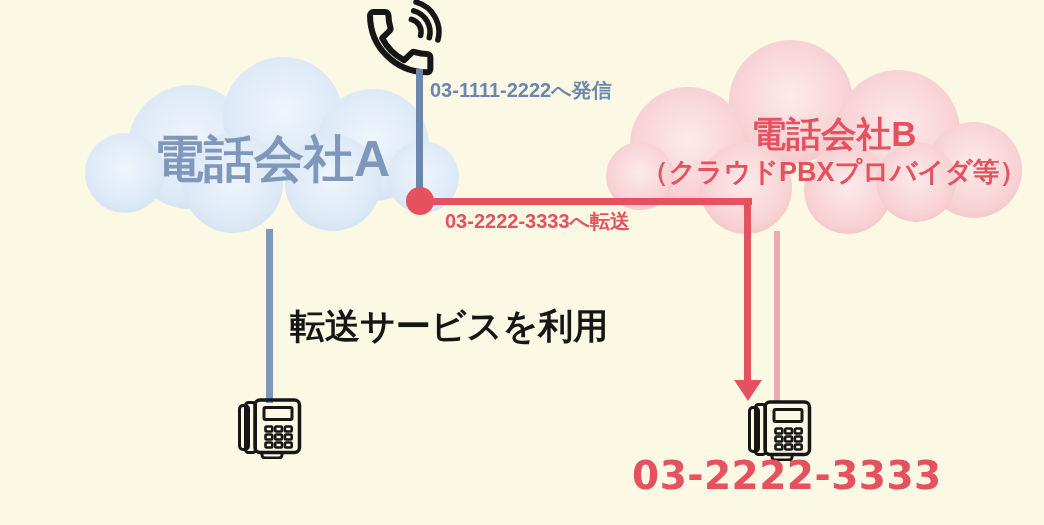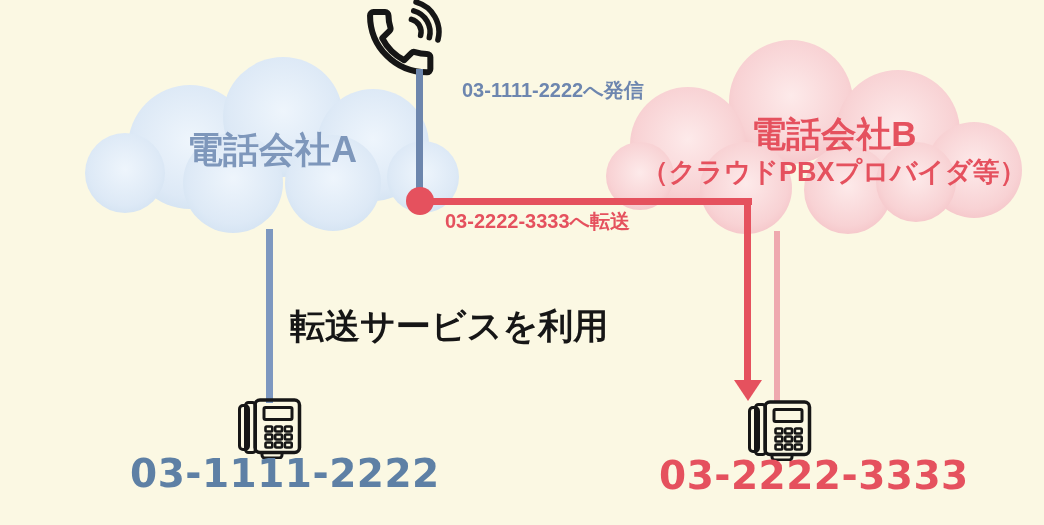--- a/index.html
+++ b/index.html
@@ -10,30 +10,30 @@
     --red:#e5515e; --pink-connector:#efa9af;
     --cloud-pink:#f8d2d4; --cloud-pink-hi:#fdeaea; --cloud-pink-edge:#f3bfc3;
   }
   html,body{margin:0;padding:0;}
   body{font-family:"Liberation Sans",sans-serif;}
   .stage{position:relative;width:1044px;height:525px;background:var(--bg);overflow:hidden;}
   .abs{position:absolute;}
   .vline{position:absolute;}
   .hline{position:absolute;}
   .label{position:absolute;font-weight:bold;font-size:20px;white-space:nowrap;}
-  .label-blue{color:var(--blue-label);margin-left:32px;}
+  .label-blue{color:var(--blue-label);}
   .label-red{color:var(--red);}
   .cloud-name{position:absolute;text-align:center;font-weight:bold;white-space:nowrap;}
-  .name-a{color:var(--blue-name);font-size:36px;}
+  .name-a{color:var(--blue-name);font-size:50px;}
   .name-b{color:var(--red);font-size:35px;}
   .sub-b{color:var(--red);font-size:27px;}
   .caption{position:absolute;color:var(--ink);font-weight:bold;font-size:35px;text-align:left;white-space:nowrap;}
   .number{position:absolute;font-family:"DejaVu Sans",sans-serif;font-weight:bold;font-size:39px;text-align:center;letter-spacing:.5px;white-space:nowrap;}
   .num-a{color:var(--blue-number);}
-  .num-b{color:var(--red);margin-left:27px;}
+  .num-b{color:var(--red);}
   .dot{position:absolute;width:28px;height:28px;border-radius:50%;background:var(--red);}
   .arrowhead{position:absolute;width:0;height:0;border-left:14px solid transparent;border-right:14px solid transparent;border-top:21px solid var(--red);}
 </style>
 </head>
 <body>
 
 <div class="stage">
 
   <div class="vline" style="left:774px;top:231px;width:6px;height:172px;background:var(--pink-connector);"></div>
 
@@ -138,16 +138,15 @@
           <rect x="38.2" y="37.5" width="6.8" height="5" rx="1.2"></rect>
           <rect x="47.9" y="37.5" width="6.8" height="5" rx="1.2"></rect>
         <rect x="28.5" y="45.5" width="6.8" height="5" rx="1.2"></rect>
           <rect x="38.2" y="45.5" width="6.8" height="5" rx="1.2"></rect>
           <rect x="47.9" y="45.5" width="6.8" height="5" rx="1.2"></rect>
       </g>
       <path d="M25 55.5 v2.5 a3 3 0 0 0 3 3 h14 a3 3 0 0 0 3 -3 v-2.5" stroke-width="3"></path>
     </g>
   </svg>
 
-  <div class="number num-a" style="left:130px;top:451px;width:300px;">03-1111-2222</div>
   <div class="number num-b" style="left:632px;top:453px;width:300px;">03-2222-3333</div>
 
 </div>
 
 </body></html>

